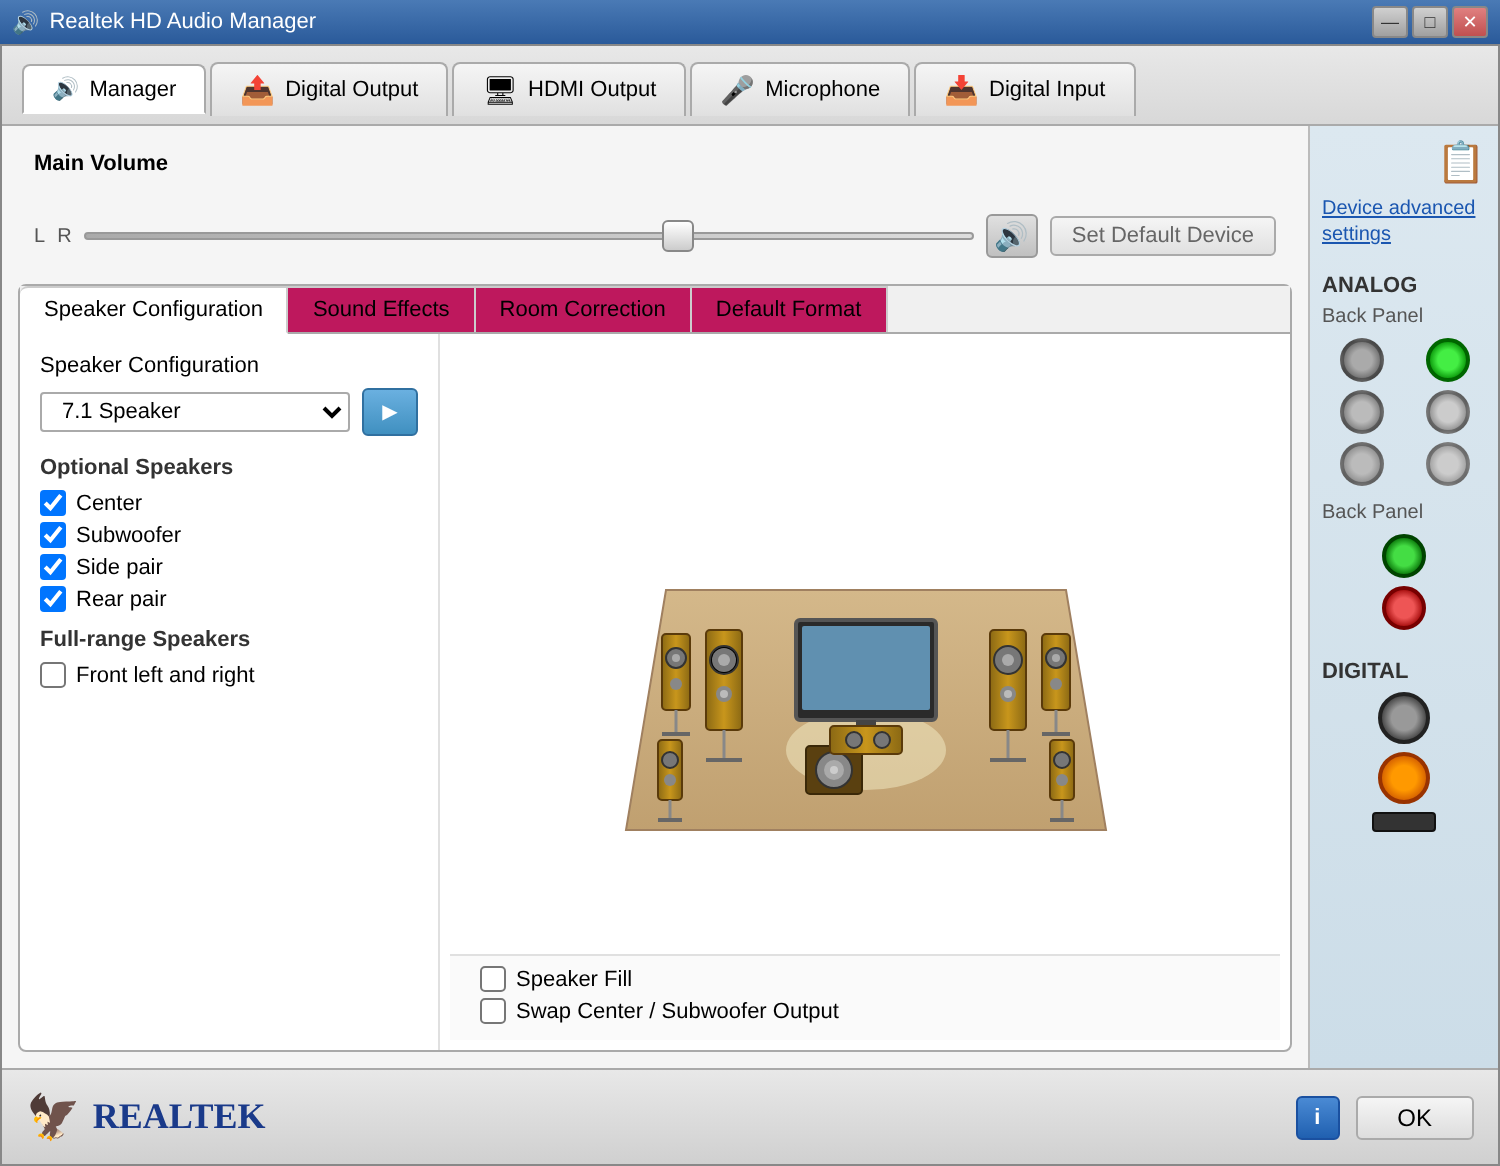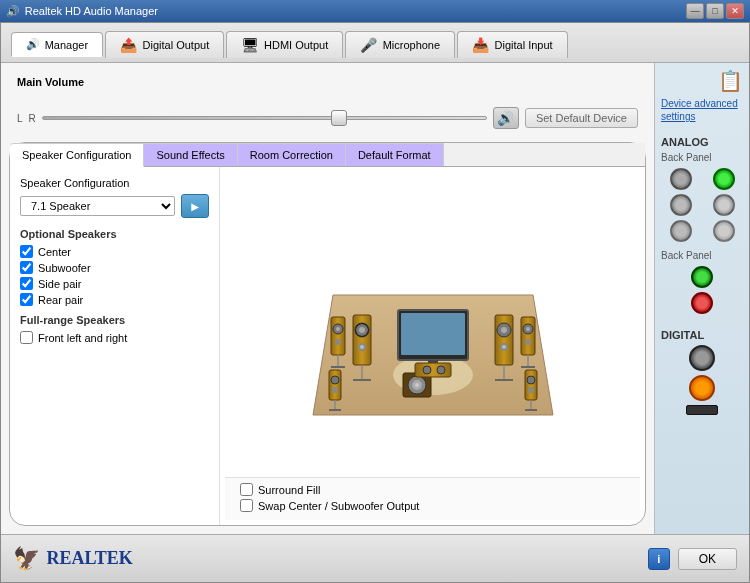--- a/index.html
+++ b/index.html
@@ -138,36 +138,36 @@
       border-radius: 3px;
       font-size: 11px;
       color: #666;
       cursor: pointer;
     }
 
     
     .tab-panel {
       background: white;
       border: 1px solid #aaa;
-      border-radius: 16px;
+      border-radius: 4px;
       flex: 1;
       display: flex;
       flex-direction: column;
     }
     .tab-headers {
       display: flex;
       border-bottom: 1px solid #aaa;
       background: #f0f0f0;
     }
     .tab-header {
       padding: 5px 12px;
       font-size: 11px;
       border-right: 1px solid #ccc;
       cursor: pointer;
-      background: #c4b5fd;
+      background: #be185d;
       border-top: 1px solid #ccc;
     }
     .tab-header:first-child { border-radius: 4px 0 0 0; }
     .tab-header.active {
       background: white;
       border-bottom: 1px solid white;
       margin-bottom: -1px;
       z-index: 1;
       position: relative;
     }
@@ -528,21 +528,21 @@
                   <rect x="122" y="148" width="36" height="14" rx="2" fill="url(#spkGrad)" stroke="#5a3a0a" stroke-width="1"></rect>
                   <circle cx="134" cy="155" r="4" fill="#777" stroke="#333" stroke-width="1"></circle>
                   <circle cx="148" cy="155" r="4" fill="#777" stroke="#333" stroke-width="1"></circle>
                 </svg>
               </div>
             </div>
 
             <div class="bottom-checkboxes" style="width:100%; padding: 5px 15px;">
               <div class="checkbox-row">
                 <input type="checkbox" style="">
-                <span>Surround Fill</span>
+                <span>Speaker Fill</span>
               </div>
               <div class="checkbox-row">
                 <input type="checkbox" style="">
                 <span>Swap Center / Subwoofer Output</span>
               </div>
             </div>
           </div>
 
         </div>
       </div>

